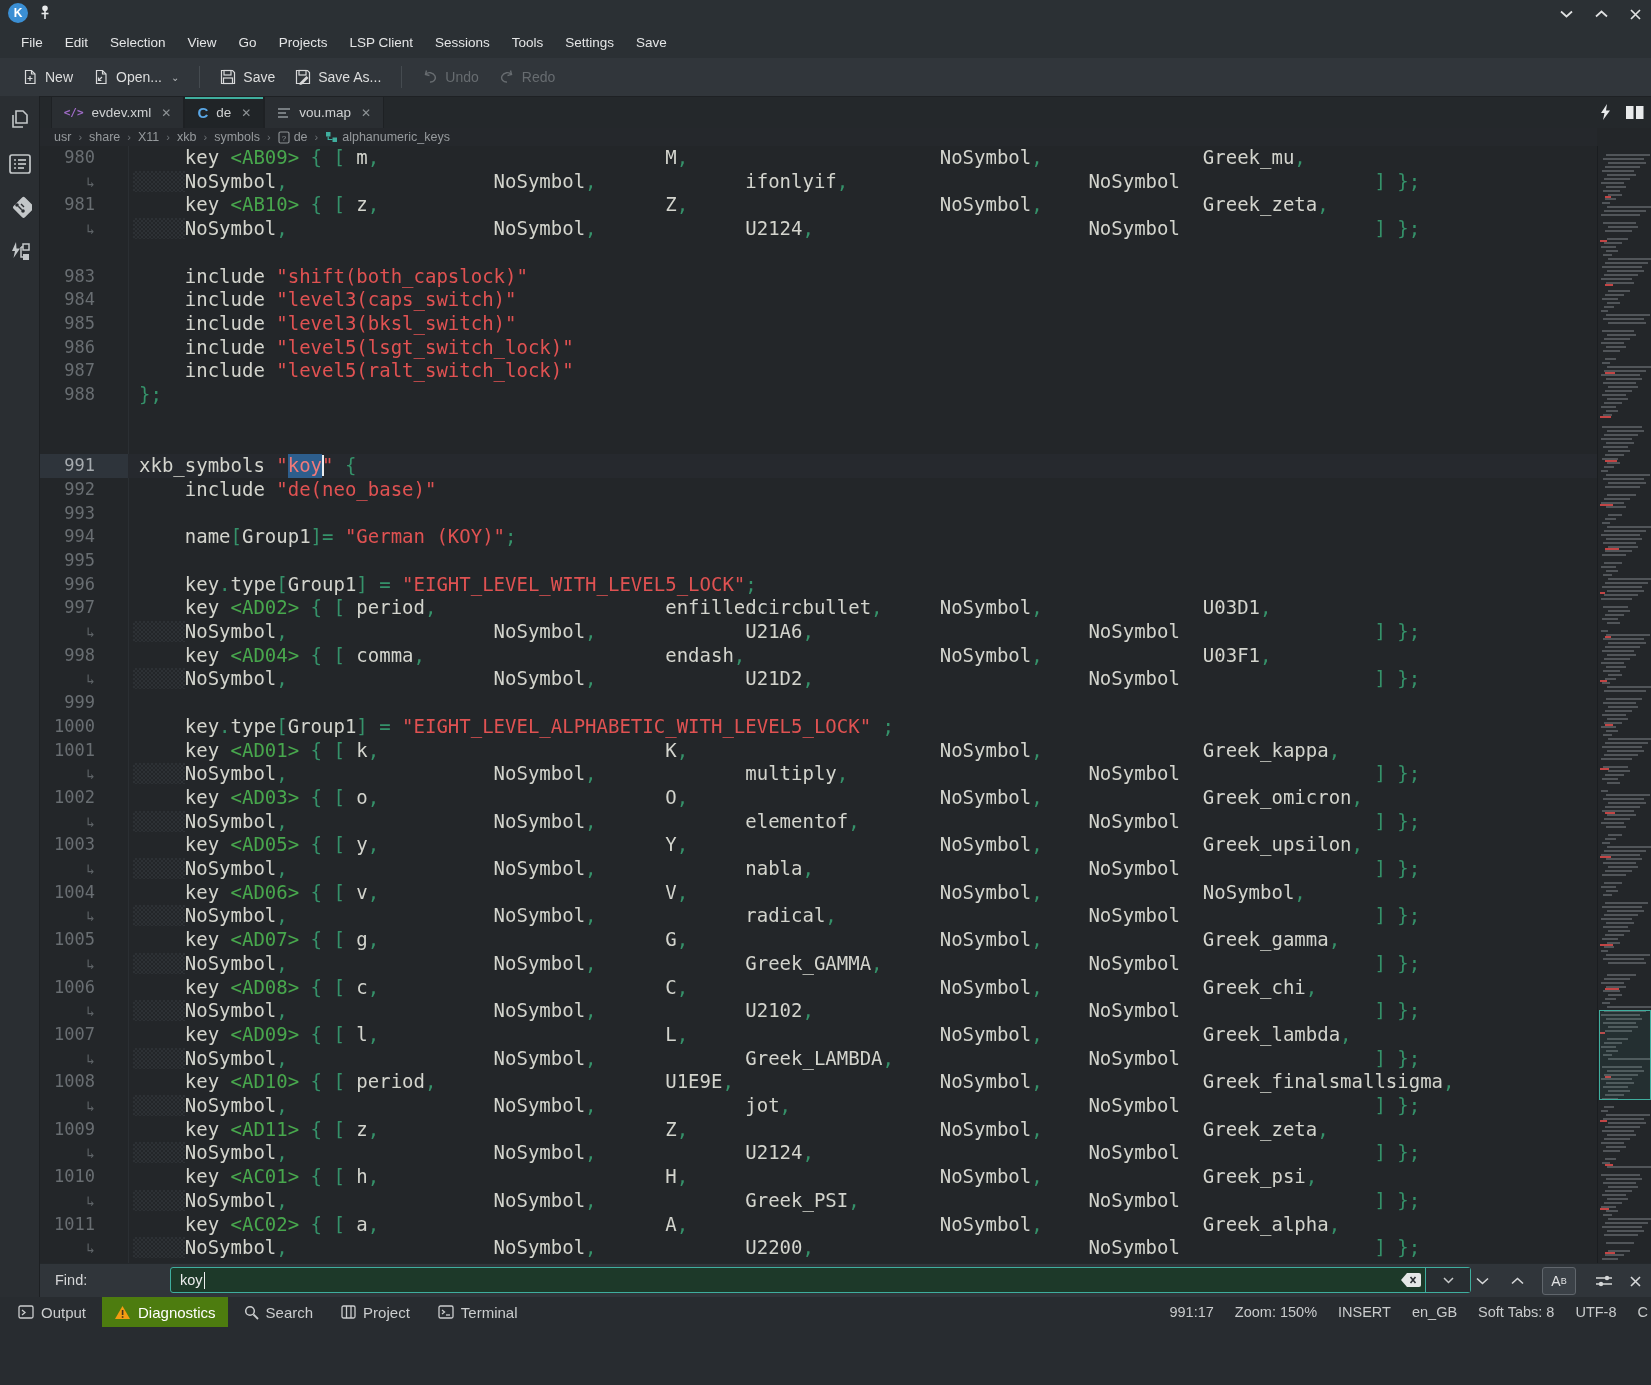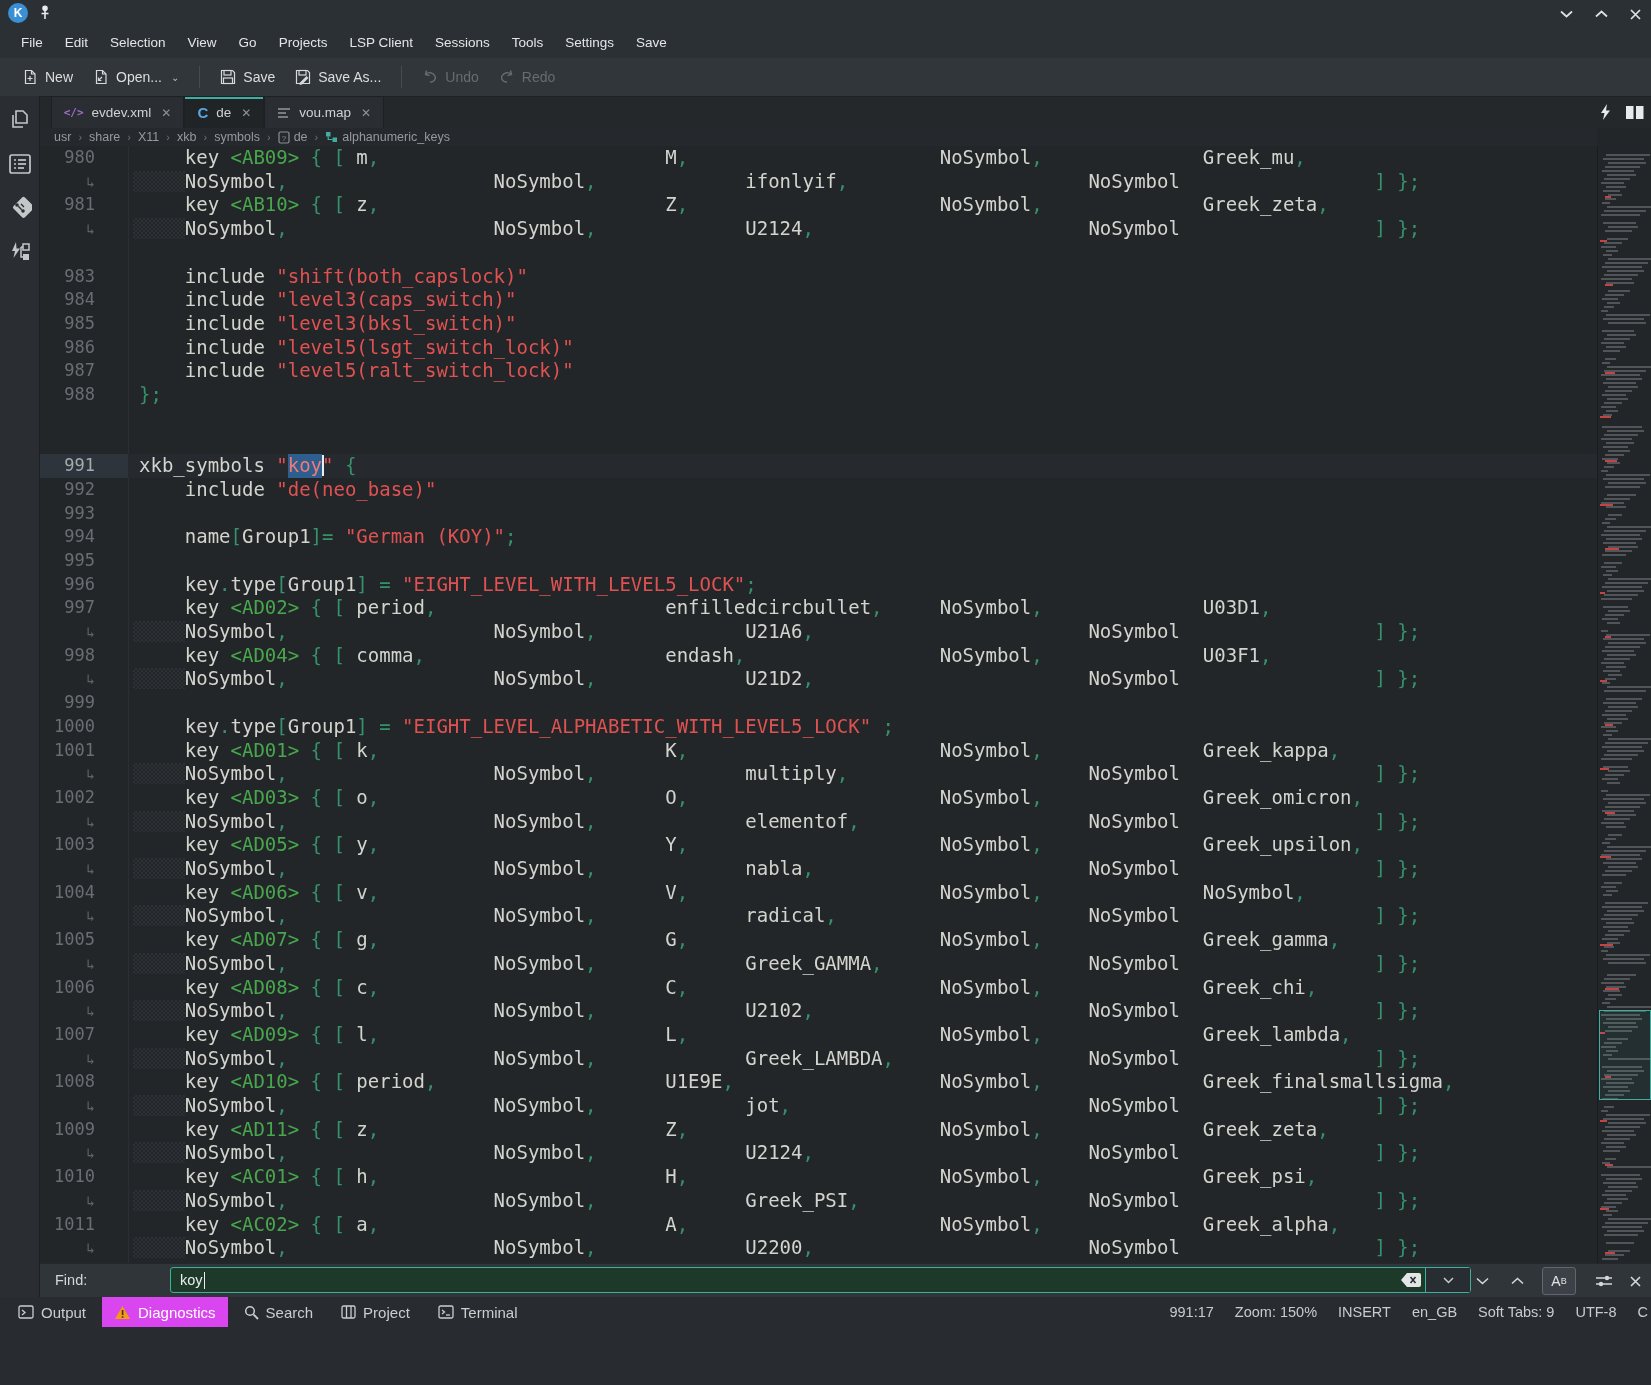--- a/index.html
+++ b/index.html
@@ -80,21 +80,21 @@
   .find-combo{position:absolute;right:0;top:0;width:44px;height:24px;background:#282d31;border-left:1px solid #3fae9e;
               display:flex;align-items:center;justify-content:center;}
   .fb-btn{position:absolute;top:4px;display:flex;align-items:center;justify-content:center;color:#d6d8d9;}
   .matchcase{border:1px solid #60666c;background:#3b4147;border-radius:3px;width:32px;height:26px;top:3px;
              font-size:14px;color:#e2e3e4;}
   .matchcase sup{font-size:9px;}
   
   .statusbar{position:absolute;left:0;top:1297px;width:100%;height:88px;background:#282c30;}
   .sb-left{position:absolute;left:6px;top:0;height:30px;display:flex;align-items:stretch;gap:4px;}
   .sb-item{display:flex;align-items:center;gap:7px;font-size:15px;color:#cbcdce;padding:0 12px;}
-  .sb-item.active{background:#d946ef;color:#fff;}
+  .sb-item.active{background:#4d7c0f;color:#fff;}
   .sb-right{position:absolute;right:3px;top:0;height:30px;display:flex;align-items:center;gap:21px;font-size:14.5px;color:#c9cbcc;}
   svg{display:block;}
 </style>
 </head>
 <body>
 
 <div id="app">
 
   <div class="titlebar">
     <div class="tb-left">
@@ -1251,19 +1251,19 @@
             </svg>
           </span>
           <span>Terminal</span>
         </div>
       </div>
     <div class="sb-right" id="sbright">
         <span class="sb-field">991:17</span>
         <span class="sb-field">Zoom: 150%</span>
         <span class="sb-field">INSERT</span>
         <span class="sb-field">en_GB</span>
-        <span class="sb-field">Soft Tabs: 9</span>
+        <span class="sb-field">Soft Tabs: 8</span>
         <span class="sb-field">UTF-8</span>
         <span class="sb-field">C</span>
       </div>
   </div>
 
 </div>
 
 </body></html>

